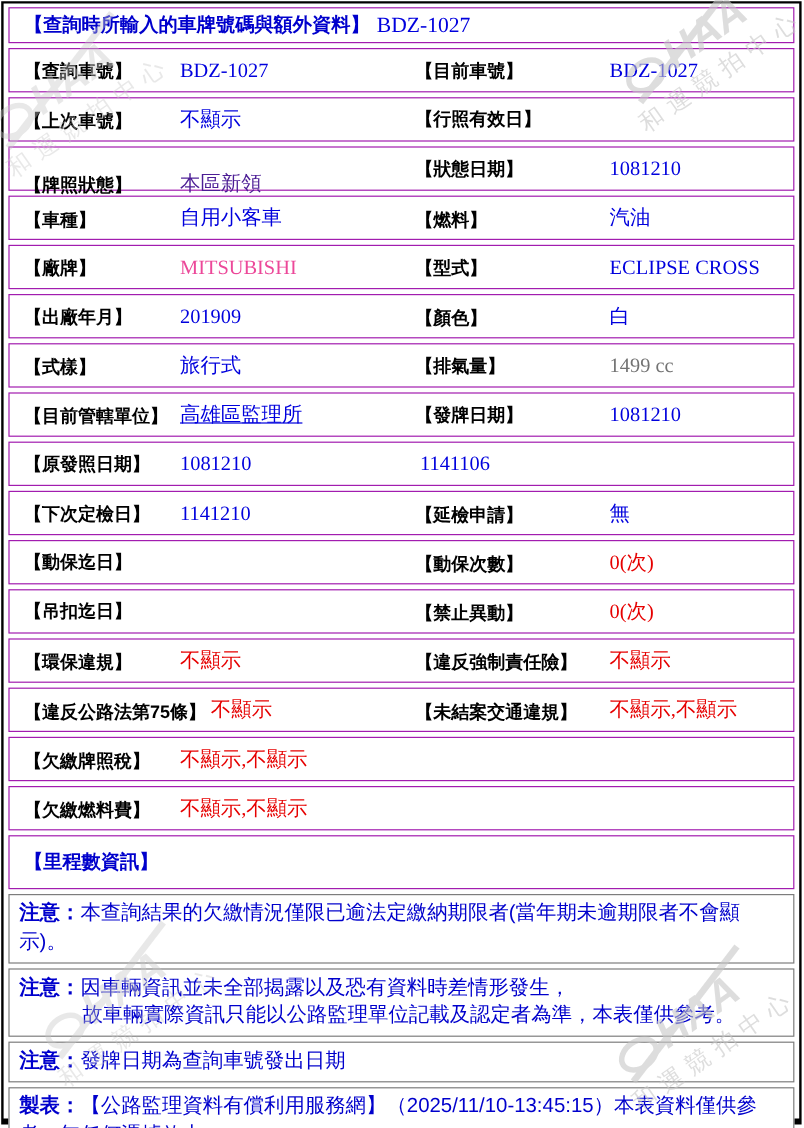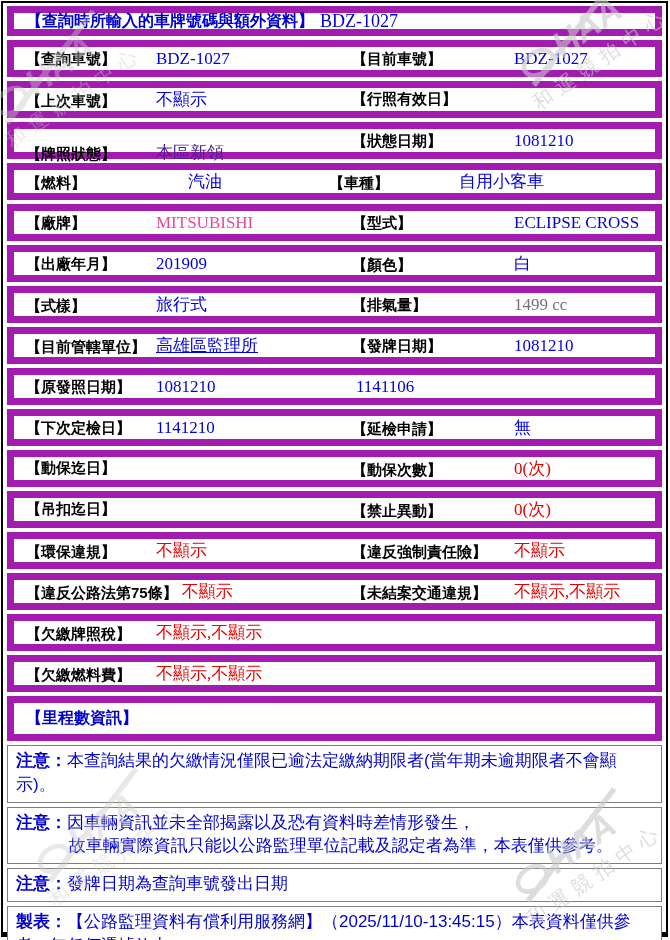--- a/index.html
+++ b/index.html
@@ -6,21 +6,21 @@
   body{
     width:670px;height:940px;position:relative;overflow:hidden;
     font-family:"Liberation Sans","DejaVu Sans",sans-serif;
   }
   .page{
     position:absolute;left:1px;top:1px;right:2px;bottom:3px;
     border:2px solid #000;border-bottom-width:5px;
     padding:3px 4px;box-sizing:border-box;background:#fff;
   }
   .trow{
-    border:7px solid #a21caf;background:#fff;
+    border:1px solid #a21caf;background:#fff;
     display:flex;align-items:center;
     height:37px;margin-bottom:4px;
     padding-left:12px;box-sizing:border-box;
   }
   .trow.hdr-row{height:30px;}
   .hdr-text{color:#0000cc;font-weight:bold;font-size:16px;white-space:nowrap;}
   .hdr-plate{
     color:#0000dd;font-size:18px;margin-left:6px;
     font-family:"Liberation Serif","DejaVu Serif",serif;white-space:nowrap;
   }
@@ -88,27 +88,27 @@
         <div class="pair pair1">
           <span class="lbl">【牌照狀態】</span>
           <span class="val" style="color: #4c1d95; margin-top: 24px;">本區新領</span>
         </div>
         <div class="pair pair2">
           <span class="lbl">【狀態日期】</span>
           <span class="val" style="color: rgb(0, 0, 221);">1081210</span>
         </div>
       </div>
       <div class="trow">
+        <div class="pair pair1">
+          <span class="lbl">【車種】</span>
+          <span class="val" style="color: rgb(0, 0, 221);">自用小客車</span>
+        </div>
         <div class="pair pair2">
           <span class="lbl">【燃料】</span>
           <span class="val" style="color: rgb(0, 0, 221);">汽油</span>
-        </div>
-        <div class="pair pair1">
-          <span class="lbl">【車種】</span>
-          <span class="val" style="color: rgb(0, 0, 221);">自用小客車</span>
         </div>
       </div>
       <div class="trow">
         <div class="pair pair1">
           <span class="lbl">【廠牌】</span>
           <span class="val" style="color: #ec4899;">MITSUBISHI</span>
         </div>
         <div class="pair pair2">
           <span class="lbl">【型式】</span>
           <span class="val" style="color: rgb(0, 0, 221);">ECLIPSE CROSS</span>

